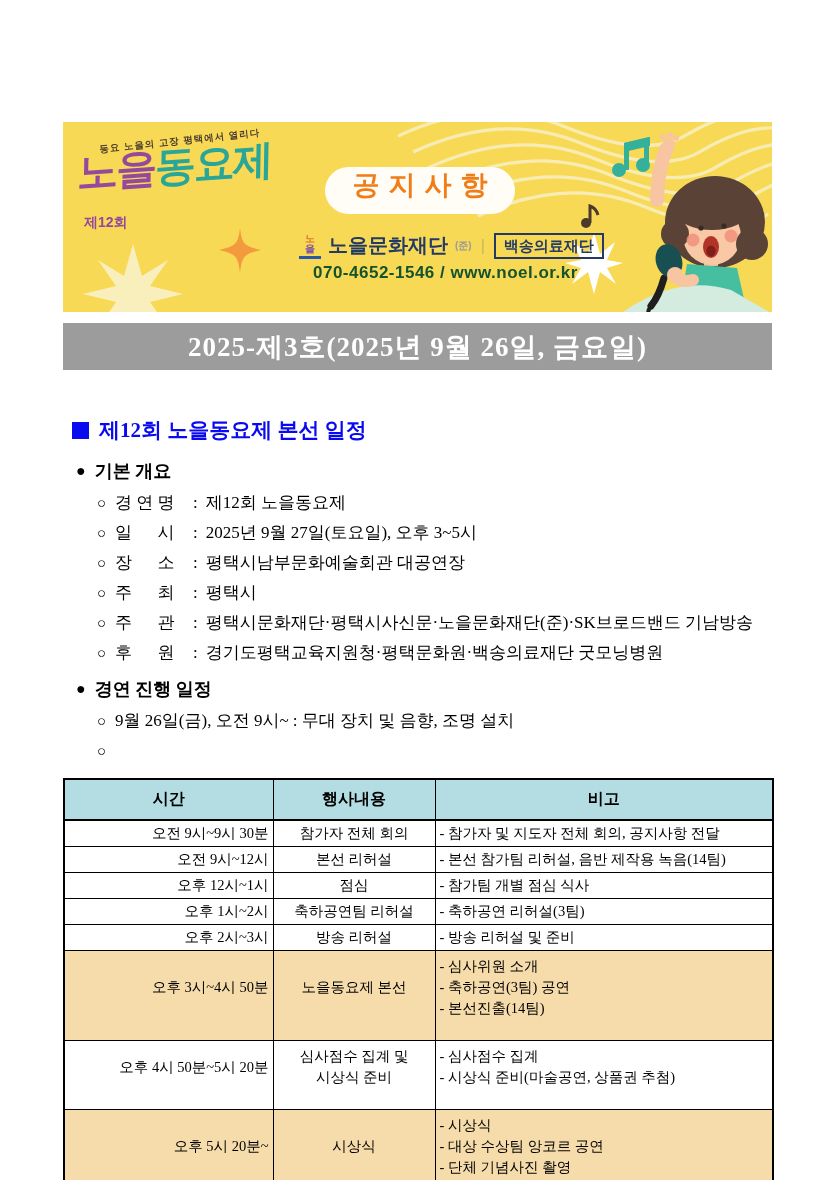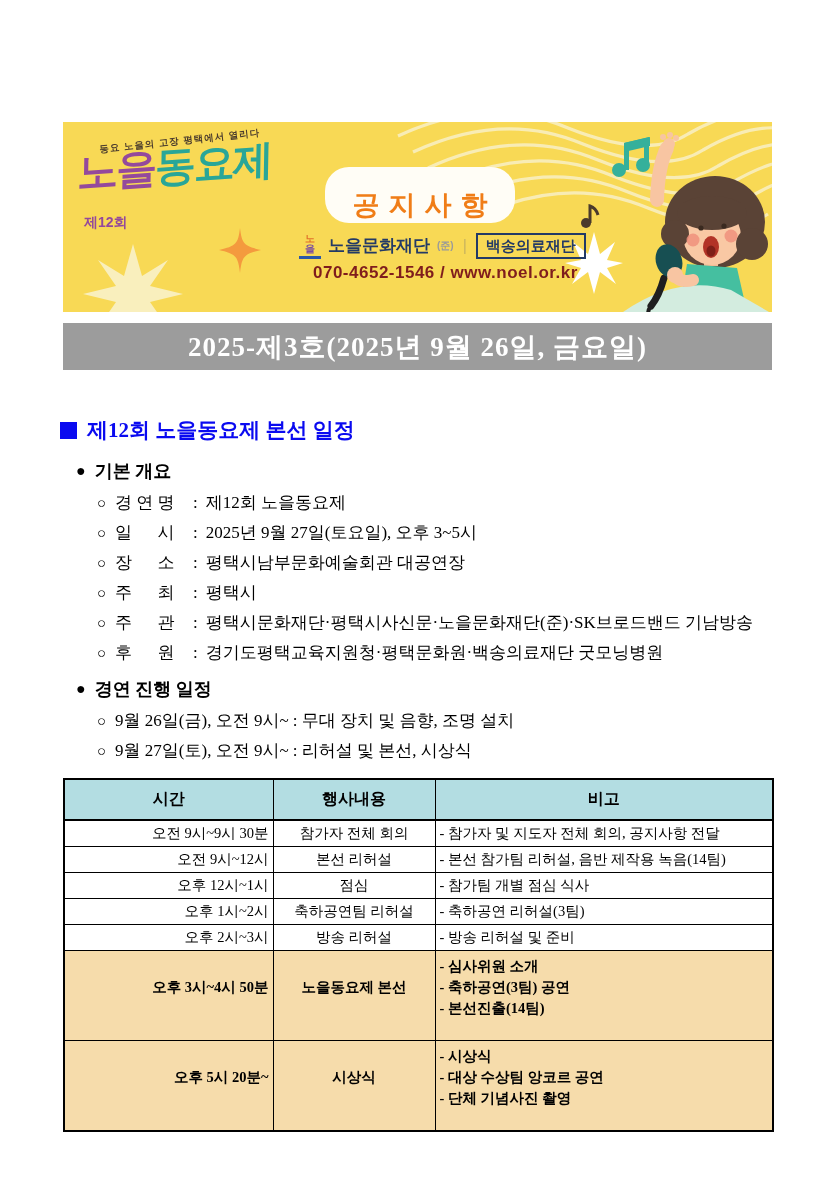--- a/index.html
+++ b/index.html
@@ -40,65 +40,65 @@
     transform:rotate(-4deg) skewX(-5deg);white-space:nowrap;letter-spacing:-2px;
   }
   .logo-part1{color:var(--logo-purple);}
   .logo-part2{color:var(--logo-teal);}
   .logo-edition{
     position:absolute;left:21px;top:92px;
     font-family:"Liberation Sans",sans-serif;font-weight:bold;font-size:14px;
     color:var(--logo-purple);
   }
   .notice-pill{
-    position:absolute;left:262px;top:45px;width:190px;height:56px;border-radius:24px;
-    background:#fffdf6;display:flex;align-items:flex-end;justify-content:center;
+    position:absolute;left:262px;top:45px;width:190px;height:47px;border-radius:24px;
+    background:#fffdf6;display:flex;align-items:flex-start;justify-content:center;
   }
   .notice-pill span{
     color:var(--orange);font-weight:bold;font-size:27px;
     font-family:"Liberation Sans",sans-serif;
     letter-spacing:9px;text-indent:9px;
   }
   .org-row{
     position:absolute;left:236px;top:110px;display:flex;align-items:center;gap:7px;
     font-family:"Liberation Sans",sans-serif;white-space:nowrap;
   }
   .org-icon{
     width:22px;height:27px;display:flex;flex-direction:column;align-items:center;
     justify-content:center;border-bottom:3px solid #2b57a8;line-height:1;
   }
   .org-icon .t{font-size:10px;font-weight:bold;color:#e0702a;}
   .org-icon .b{font-size:10px;font-weight:bold;color:#7b4ea0;}
-  .org1{font-weight:bold;font-size:17px;color:var(--navy);}
+  .org1{font-weight:bold;font-size:20px;color:var(--navy);}
   .org1-suffix{font-weight:bold;font-size:10px;color:#9a9a9a;}
   .org-divider{color:#c9b45e;font-size:16px;padding:0 2px;}
   .org2{
     border:2px solid var(--navy);color:var(--navy);font-weight:bold;font-size:15px;
     padding:2px 8px;line-height:1.2;
   }
   .contact{
     position:absolute;left:250px;top:141px;width:260px;text-align:left;
     font-family:"Liberation Sans",sans-serif;font-weight:bold;font-size:17px;
-    color:#7f1d1d;letter-spacing:.5px;white-space:nowrap;
+    color:#14532d;letter-spacing:.5px;white-space:nowrap;
   }
 
   
   .issue-bar{
     position:absolute;left:63px;top:323px;width:709px;height:47px;
     background:var(--bar-gray);display:flex;align-items:center;justify-content:center;
   }
   .issue-bar span{
     color:#ffffff;font-weight:bold;font-size:27px;letter-spacing:1px;
     font-family:"Liberation Serif",serif;
   }
 
   
   .content{position:absolute;left:60px;top:416px;width:714px;}
   .section-title{
-    margin:0 0 12px 0;font-size:21px;font-weight:bold;color:var(--title-blue);
+    margin:0 0 12px 12px;font-size:21px;font-weight:bold;color:var(--title-blue);
     display:flex;align-items:center;gap:10px;
   }
   .blue-square{width:17px;height:17px;background:var(--title-blue);display:inline-block;}
   .group-heading{
     margin:6px 0 2px 16px;font-size:18px;font-weight:bold;color:#000;
     display:flex;align-items:center;gap:9px;line-height:30px;
   }
   .bullet-filled{font-size:16px;line-height:1;}
   .item{
     padding-left:37px;line-height:30px;font-size:17px;color:#000;
@@ -122,21 +122,21 @@
   }
   table.schedule td{
     border:1px solid #000;padding:2px 4px;line-height:21px;vertical-align:middle;
     background:#fff;
   }
   table.schedule tr.hl td{background:var(--hl-bg);}
   td.c-time{text-align:right;white-space:nowrap;}
   td.c-event{text-align:center;margin-left:8px;}
   td.c-notes{text-align:left;padding-left:8px;}
   td .ln{white-space:nowrap;}
-  tr.tall td{padding-top:5px;padding-bottom:21px;font-weight:bold;}
+  tr.tall td{padding-top:5px;padding-bottom:21px;}
 </style>
 </head>
 <body>
 
 <div class="page">
 
   <div class="banner">
     <svg class="decor" viewBox="0 0 709 190">
 
       <g stroke="#f9eebb" stroke-width="3.2" fill="none" opacity="0.95">
@@ -240,21 +240,21 @@
         <div class="item"><span class="marker">○</span><span class="label">주      관</span><span class="colon">:</span><span class="value">평택시문화재단·평택시사신문·노을문화재단(준)·SK브로드밴드 기남방송</span></div>
         <div class="item"><span class="marker">○</span><span class="label">후      원</span><span class="colon">:</span><span class="value">경기도평택교육지원청·평택문화원·백송의료재단 굿모닝병원</span></div>
       </div>
 
     <div class="group-heading">
       <span class="bullet-filled">●</span>
       <span>경연 진행 일정</span>
     </div>
     <div id="schedule-items">
         <div class="item plain"><span class="marker">○</span><span class="text">9월 26일(금), 오전 9시~ : 무대 장치 및 음향, 조명 설치</span></div>
-        <div class="item plain"><span class="marker">○</span><span class="text">9월 27일(토), 오전 9시~ : 리허설 및 본선, 시상식</span></div>
+        <div class="item plain"><span class="marker">○</span></div>
       </div>
 
     <table class="schedule">
       <colgroup>
           <col style="width:209px">
           <col style="width:162px">
           <col style="width:338px">
         </colgroup>
       <thead>
         <tr>
@@ -313,20 +313,31 @@
             <td class="c-time">오후 3시~4시 50분</td>
             <td class="c-event">
               <div class="ln">노을동요제 본선</div>
             </td>
             <td class="c-notes">
               <div class="ln">- 심사위원 소개</div>
               <div class="ln">- 축하공연(3팀) 공연</div>
               <div class="ln">- 본선진출(14팀)</div>
             </td>
           </tr>
+          <tr class="tall">
+            <td class="c-time">오후 4시 50분~5시 20분</td>
+            <td class="c-event">
+              <div class="ln">심사점수 집계 및</div>
+              <div class="ln">시상식 준비</div>
+            </td>
+            <td class="c-notes">
+              <div class="ln">- 심사점수 집계</div>
+              <div class="ln">- 시상식 준비(마술공연, 상품권 추첨)</div>
+            </td>
+          </tr>
           <tr class="hl tall">
             <td class="c-time">오후 5시 20분~</td>
             <td class="c-event">
               <div class="ln">시상식</div>
             </td>
             <td class="c-notes">
               <div class="ln">- 시상식</div>
               <div class="ln">- 대상 수상팀 앙코르 공연</div>
               <div class="ln">- 단체 기념사진 촬영</div>
             </td>

